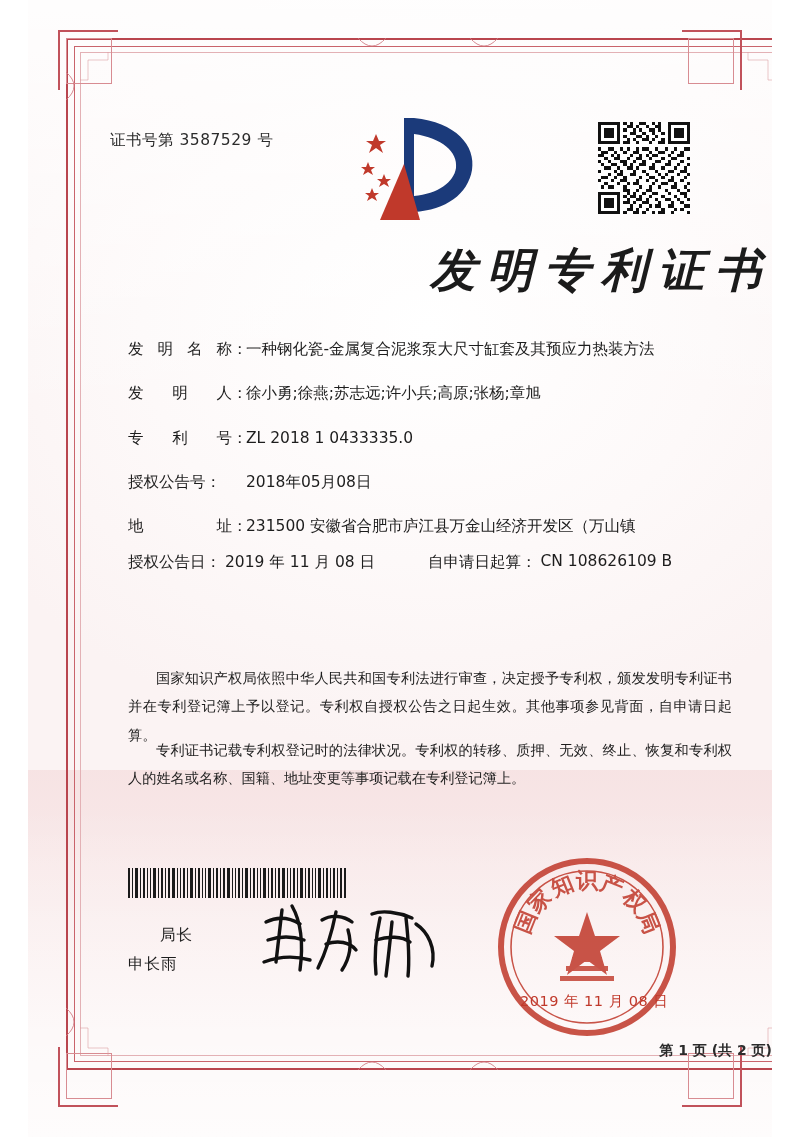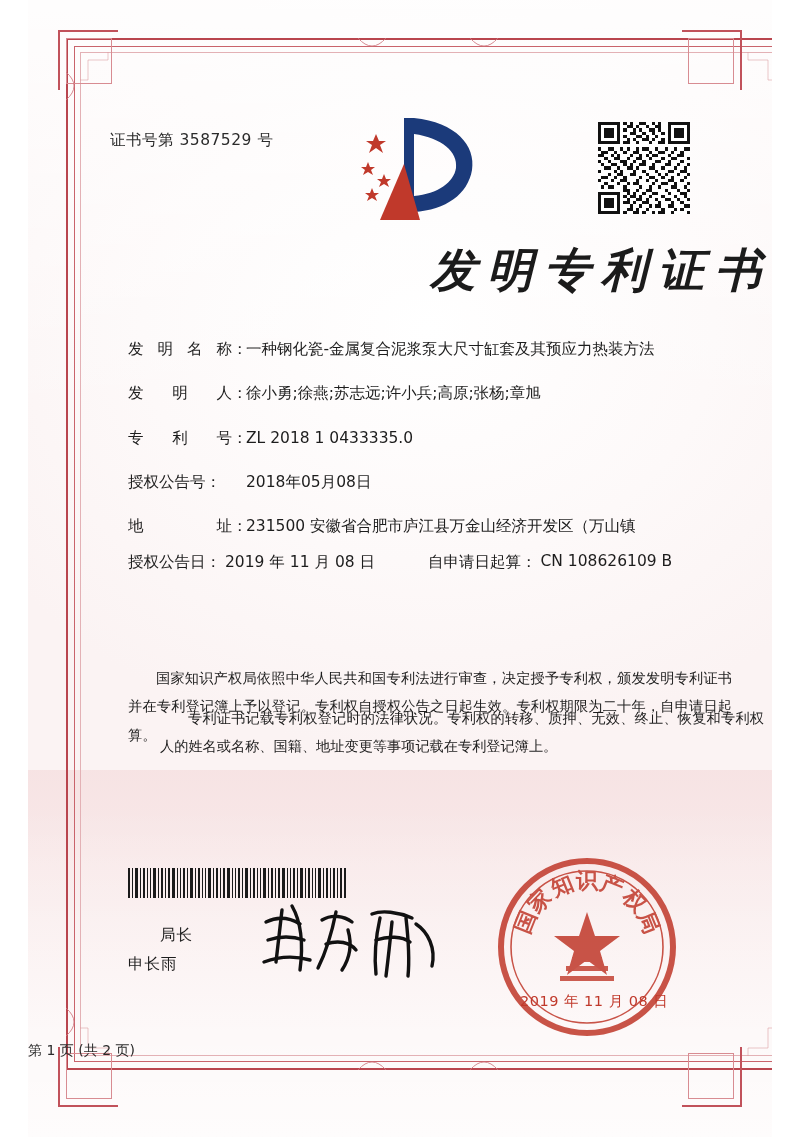--- a/index.html
+++ b/index.html
@@ -149,21 +149,21 @@
     left: 100px;
     width: 604px;
     font-family: "DejaVu Sans", sans-serif;
     font-size: 14.2px;
     line-height: 2.0;
     color: #1d1d1d;
     text-align: justify;
     text-indent: 28px;
   }
   .para1 { top: 664px; }
-  .para2 { top: 704px; margin-left: 32px; }
+  .para2 { top: 736px; }
 
   
   .barcode {
     position: absolute;
     left: 100px; top: 868px;
     width: 218px; height: 30px;
   }
   .director-label {
     position: absolute;
     left: 100px; top: 925px;
@@ -198,24 +198,25 @@
     font-family: "DejaVu Sans", sans-serif;
     font-size: 14.5px;
     color: #c0392b;
     letter-spacing: .5px;
     white-space: nowrap;
   }
   .page-no {
     position: absolute;
     left: 0; right: 0;
     top: 1042px;
-    text-align: left;
+    text-align: right;
     font-family: "DejaVu Sans", sans-serif;
     font-size: 14px;
     color: #2b2b2b;
+    font-weight: bold;
   }
   .footer-note {
     position: absolute;
     left: 0; right: 0;
     top: 1092px;
     text-align: center;
     font-family: "DejaVu Sans", sans-serif;
     font-size: 14.5px;
     color: #4a2f30;
     letter-spacing: 1.5px;
@@ -518,21 +519,21 @@
         <span>2019 年 11 月 08 日</span>
       </span>
       <span class="seg2">
         <span class="lbl2"><span>自申请日起算</span>：</span>
         <span>CN 108626109 B</span>
       </span>
     </div>
 
   </div>
 
-  <div class="para para1">国家知识产权局依照中华人民共和国专利法进行审查，决定授予专利权，颁发发明专利证书并在专利登记簿上予以登记。专利权自授权公告之日起生效。专利权期限为二十年，自申请日起算。</div>
+  <div class="para para1">国家知识产权局依照中华人民共和国专利法进行审查，决定授予专利权，颁发发明专利证书并在专利登记簿上予以登记。专利权自授权公告之日起生效。其他事项参见背面，自申请日起算。</div>
   <div class="para para2">专利证书记载专利权登记时的法律状况。专利权的转移、质押、无效、终止、恢复和专利权人的姓名或名称、国籍、地址变更等事项记载在专利登记簿上。</div>
 
   <svg class="barcode" viewBox="0 0 218 30">
     <g fill="#1a1a1a" shape-rendering="crispEdges">
       <rect x="0" y="0" width="2" height="30"></rect>
         <rect x="4" y="0" width="1" height="30"></rect>
       <rect x="7" y="0" width="3" height="30"></rect>
         <rect x="12" y="0" width="1" height="30"></rect>
       <rect x="15" y="0" width="2" height="30"></rect>
         <rect x="19" y="0" width="1" height="30"></rect>

